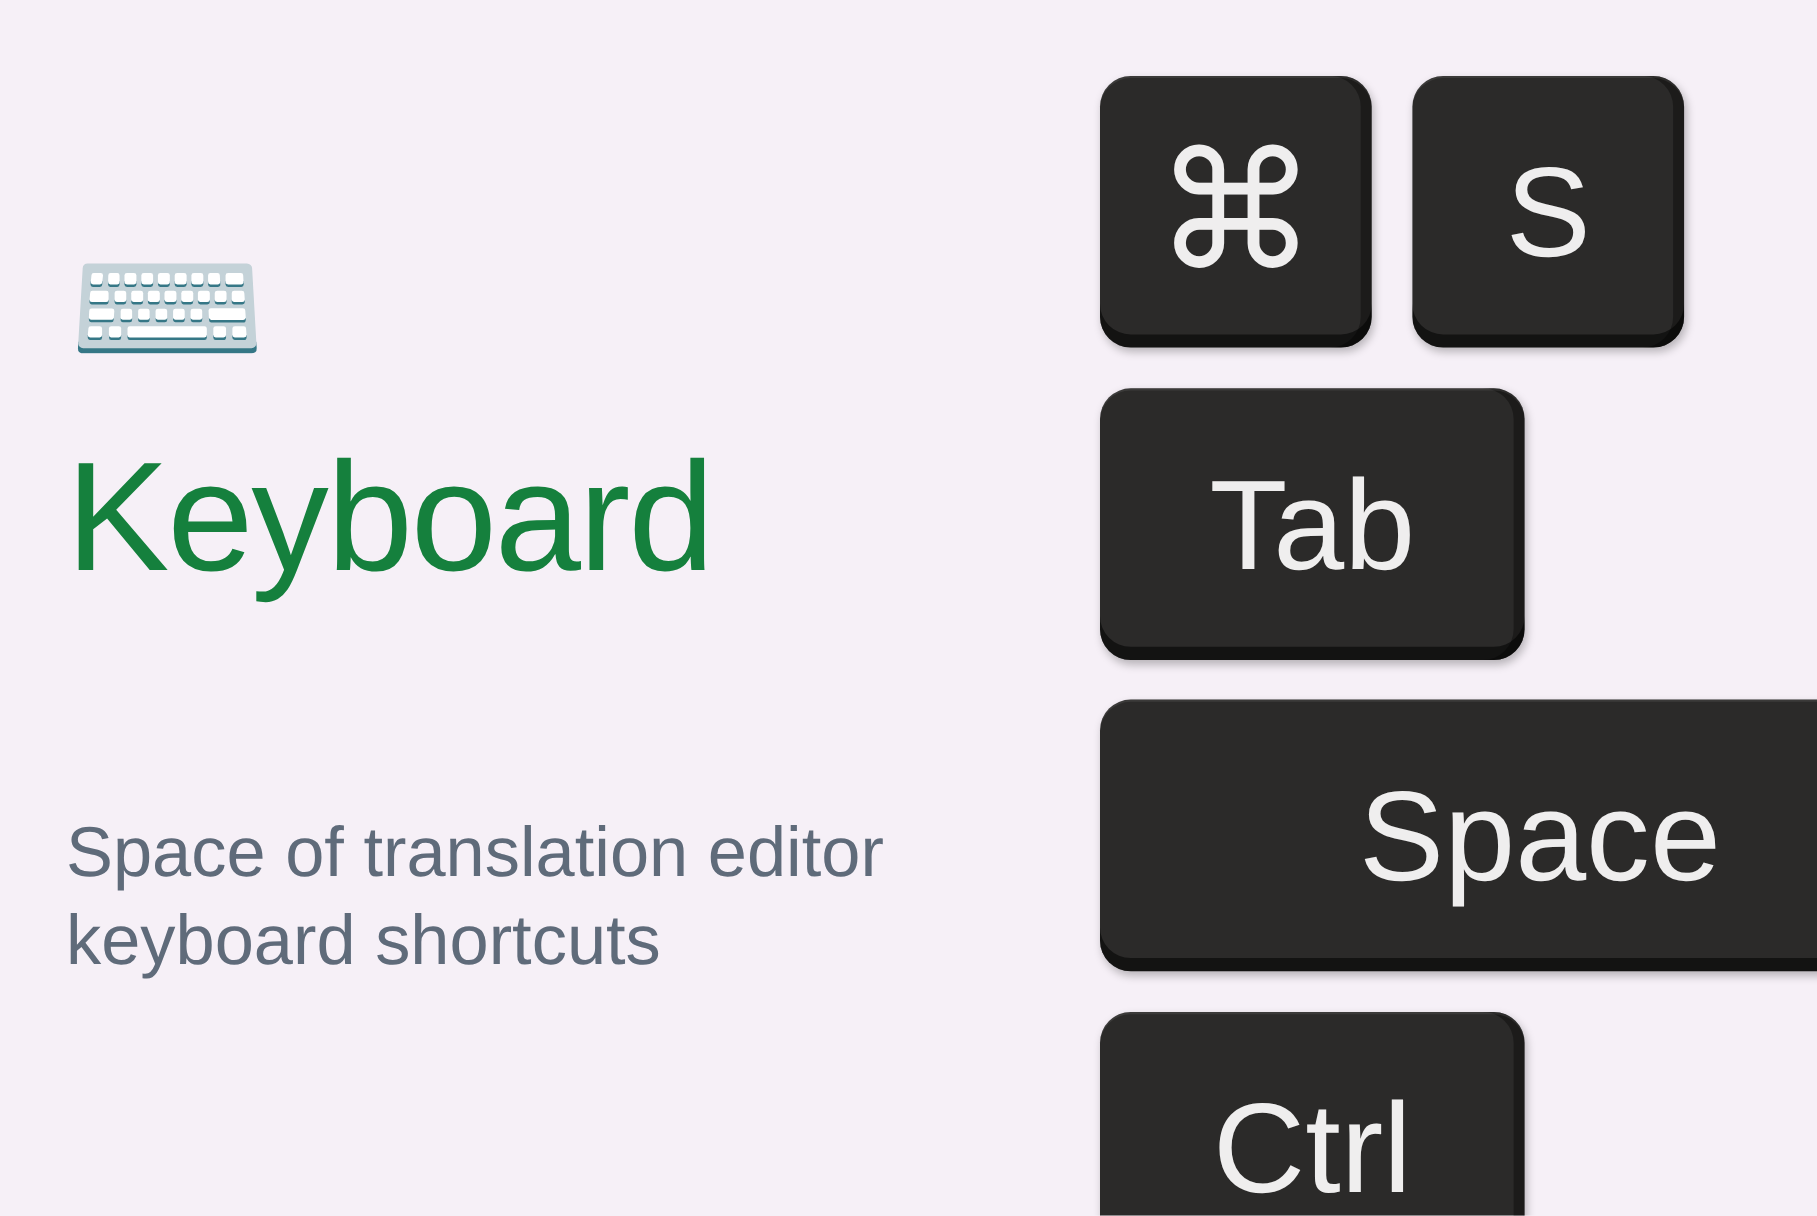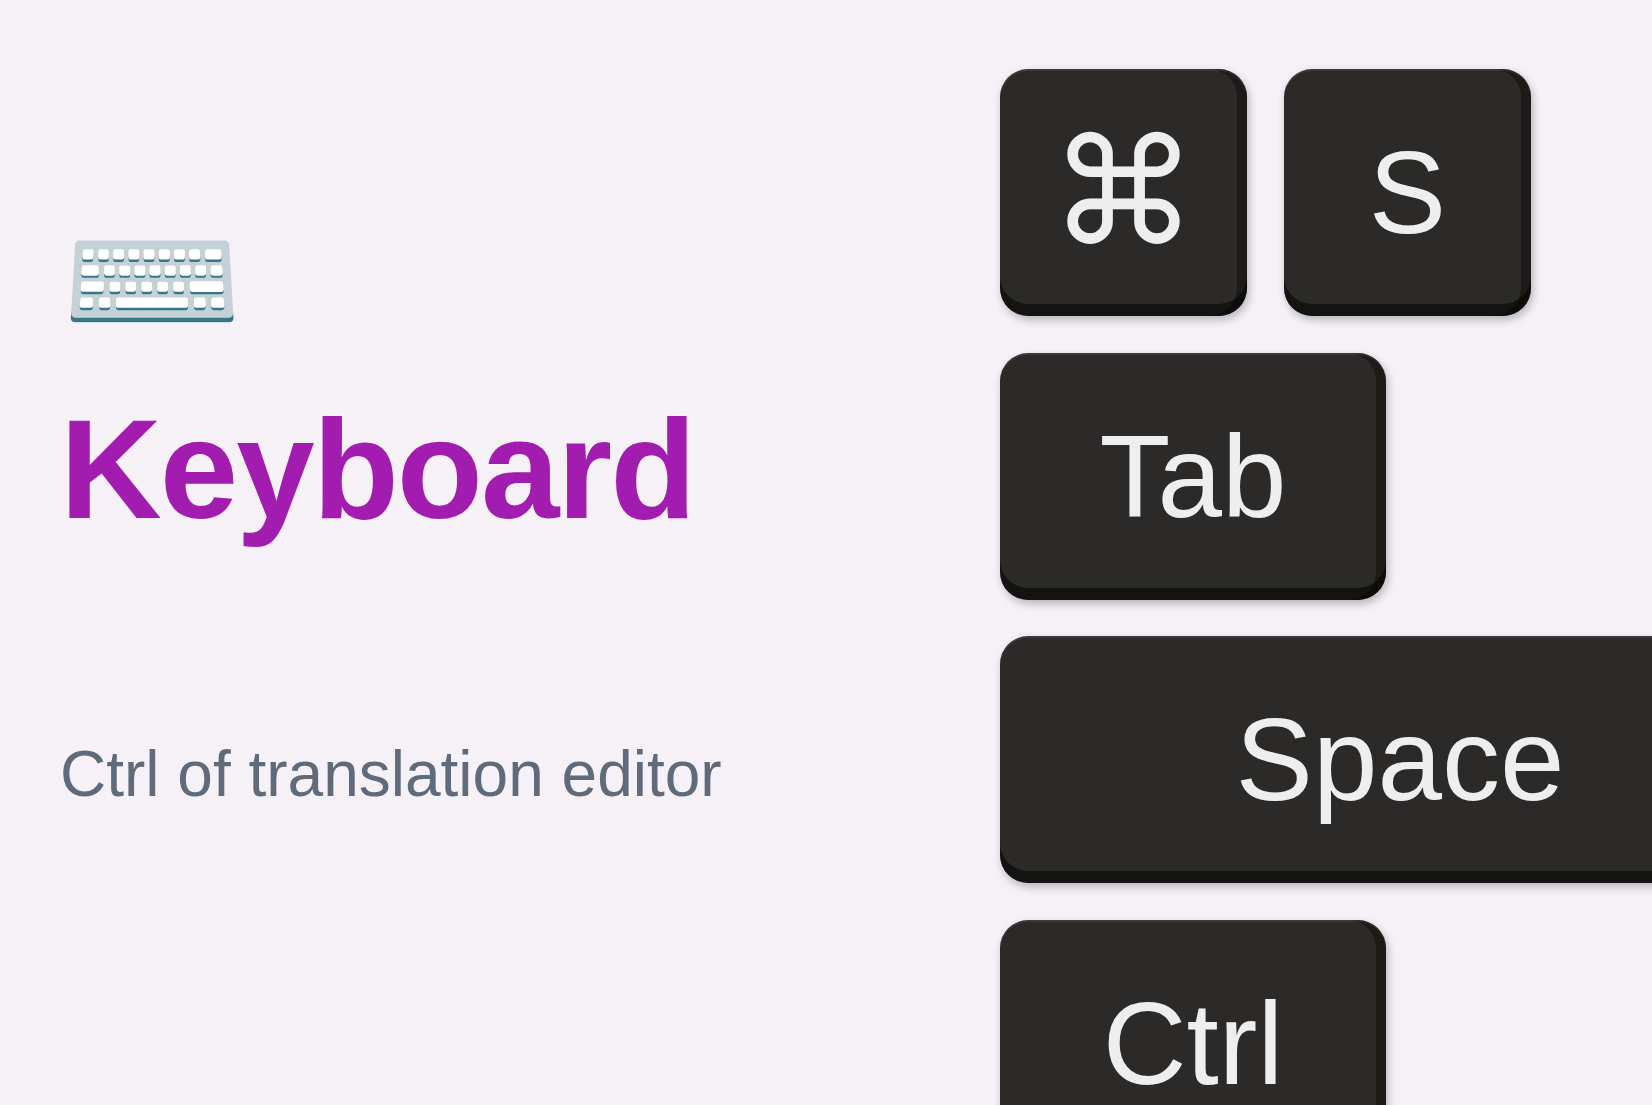--- a/index.html
+++ b/index.html
@@ -29,24 +29,24 @@
     font-size: 148px;
     line-height: 1;
     filter: grayscale(.1);
   }
 
   .title {
     position: absolute;
     
     top: 395px;
     font-size: 141px;
-    font-weight: 700;
+    font-weight: 400;
     letter-spacing: -2px;
     line-height: 1.05;
-    color: #a21caf;
+    color: #15803d;
   }
 
   .subtitle {
     position: absolute;
     
     top: 734px;
     font-size: 64px;
     font-weight: 400;
     line-height: 1.25;
     color: #5f6b7a;
@@ -97,21 +97,22 @@
 <body>
 
 <div class="left">
   <div class="kb-icon">⌨️</div>
 
   <h1 class="title">
     <span>Keyboard</span><br>
   </h1>
 
   <p class="subtitle">
-    <span>Ctrl of translation editor</span><br>
+    <span>Space of translation editor</span><br>
+    <span>keyboard shortcuts</span>
   </p>
 </div>
 
 <div class="keys">
   <div class="key key-cmd">⌘</div>
 
   <div class="key key-s">S</div>
 
   <div class="key key-tab">Tab</div>
 

